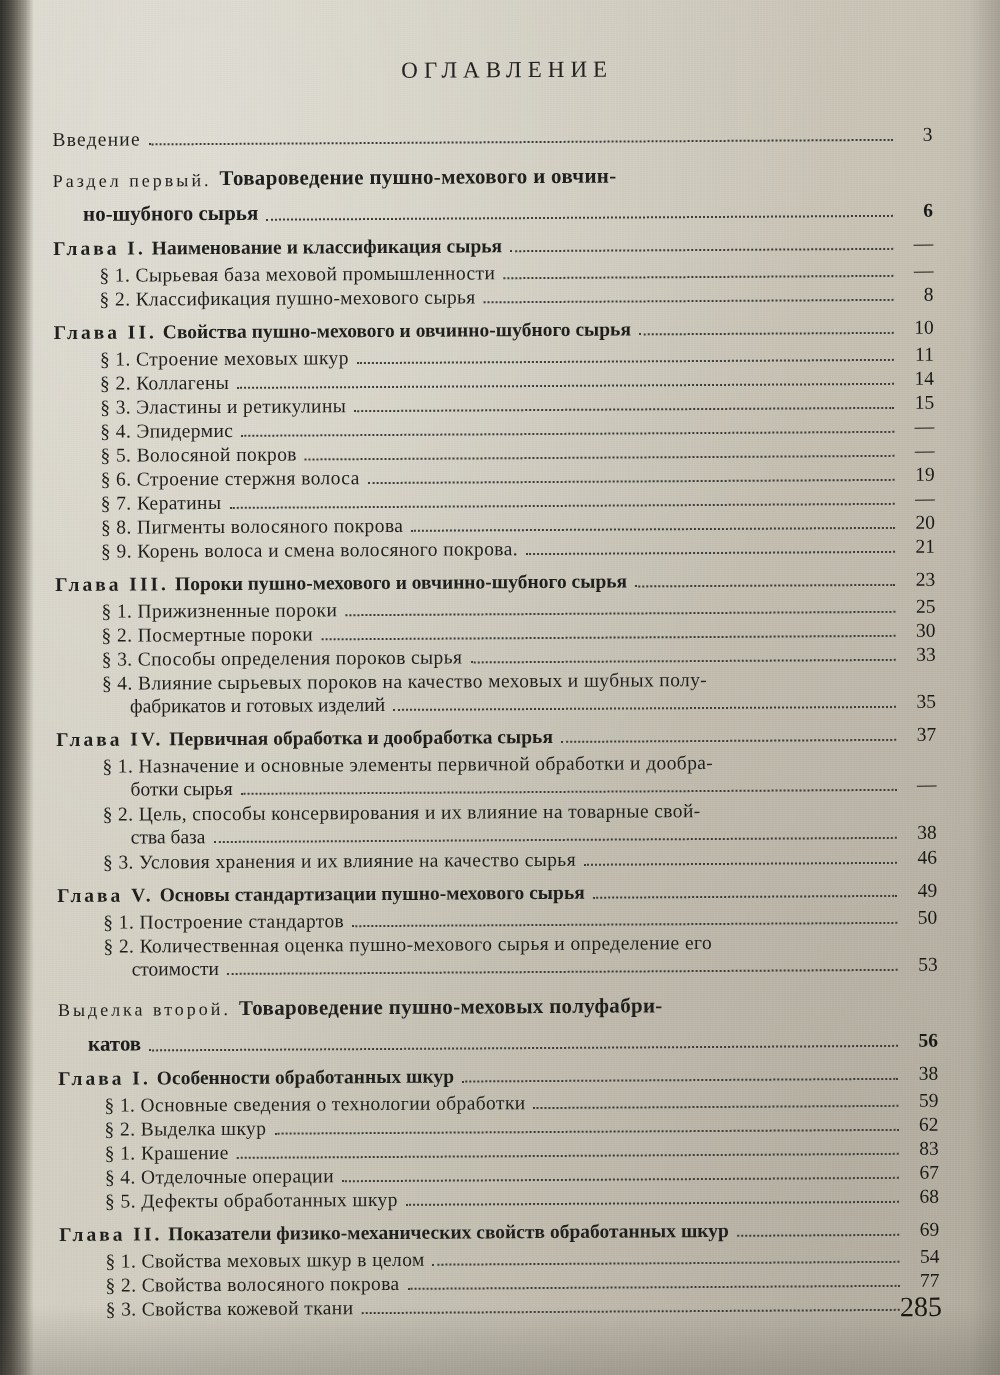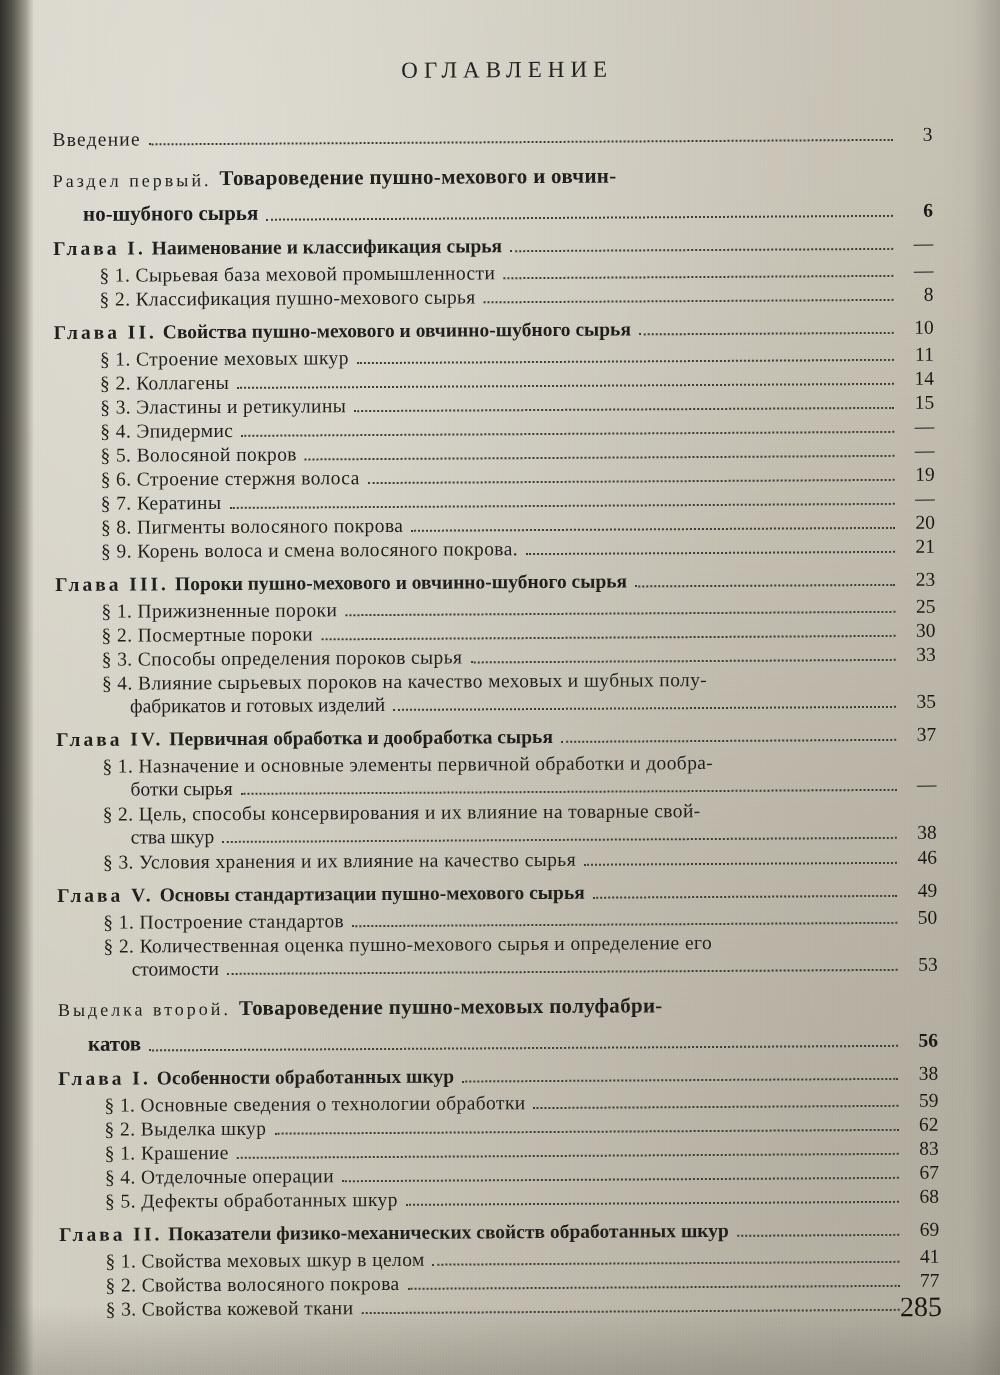--- a/index.html
+++ b/index.html
@@ -316,21 +316,21 @@
             <span class="label">ботки  сырья</span>
             <span class="dots"></span>
             <span class="page">—</span>
           </div>
         </div>
         <div>
           <div class="line para">
             <span class="label">§ 2. Цель,  способы  консервирования  и  их  влияние  на  товарные  свой-</span>
           </div>
           <div class="wrap2">
-            <span class="label">ства  шкур</span>
+            <span class="label">ства  база</span>
             <span class="dots"></span>
             <span class="page">38</span>
           </div>
         </div>
         <div class="line para">
           <span class="label">§ 3. Условия  хранения  и  их  влияние  на  качество  сырья</span>
           <span class="dots"></span>
           <span class="page">46</span>
         </div>
         <div class="line chapter">
@@ -398,21 +398,21 @@
         </div>
         <div class="line chapter">
           <span class="label ch-prefix">Глава II.</span>
           <span class="label ch-title">Показатели физико-механических свойств обработанных шкур</span>
           <span class="dots"></span>
           <span class="page">69</span>
         </div>
         <div class="line para">
           <span class="label">§ 1. Свойства  меховых  шкур  в  целом</span>
           <span class="dots"></span>
-          <span class="page">41</span>
+          <span class="page">54</span>
         </div>
         <div class="line para">
           <span class="label">§ 2. Свойства  волосяного  покрова</span>
           <span class="dots"></span>
           <span class="page">77</span>
         </div>
         <div class="line para">
           <span class="label">§ 3. Свойства  кожевой  ткани</span>
           <span class="dots"></span>
           <span class="page"></span>

